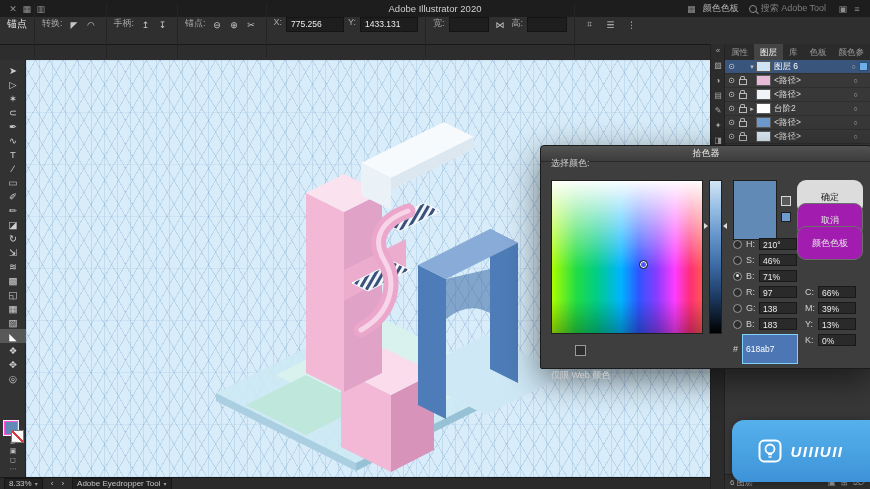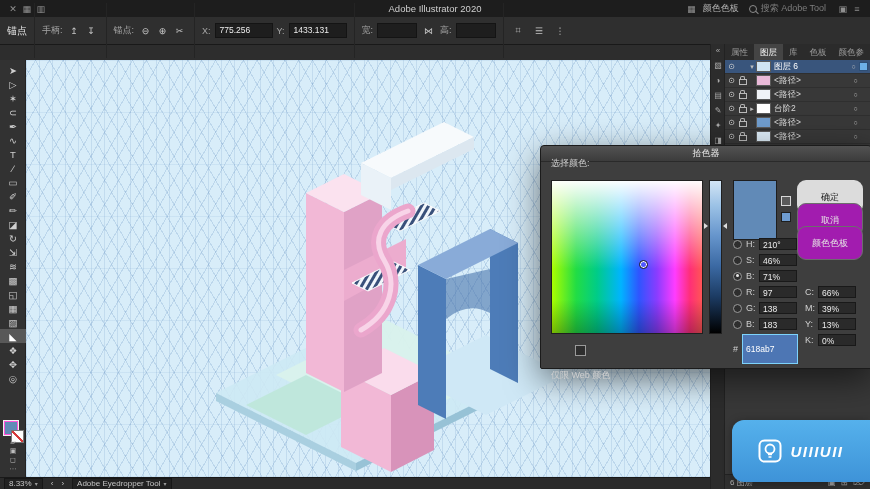--- a/index.html
+++ b/index.html
@@ -11,21 +11,21 @@
   .titlebar .ticon{width:14px;text-align:center;font-size:9px;color:#8f8f8f;}
   .titlebar .title{position:absolute;left:0;right:0;text-align:center;color:#cfcfcf;font-size:9.5px;pointer-events:none;}
   .titlebar .right{margin-left:auto;display:flex;align-items:center;gap:10px;z-index:2;}
   .workspace{display:flex;align-items:center;gap:4px;color:#b5b5b5;}
   .searchbox{display:flex;align-items:center;gap:4px;color:#7d7d7d;}
   .mag{width:6px;height:6px;border:1px solid #8a8a8a;border-radius:50%;position:relative;display:inline-block;}
   .mag:after{content:'';position:absolute;width:4px;height:1px;background:#8a8a8a;transform:rotate(45deg);right:-3px;bottom:-1px;}
   
   .controlbar{position:absolute;top:17px;left:0;right:0;height:27px;background:#2f2f2f;border-bottom:1px solid #191919;
     display:flex;align-items:center;font-size:9px;}
-  .cbg{display:flex;align-items:center;gap:4px;padding:14px 7px;height:100%;border-left:1px solid #242424;}
+  .cbg{display:flex;align-items:flex-start;gap:4px;padding:14px 7px;height:100%;border-left:1px solid #242424;}
   .cbg:first-child{border-left:none;}
   .cbl{color:#a8a8a8;}
   .cbl.strong{color:#e8e8e8;font-size:10px;}
   .cbtn{width:15px;height:15px;display:flex;align-items:center;justify-content:center;color:#c6c6c6;font-size:9px;border-radius:2px;}
   .cbfield{background:#1e1e1e;border:1px solid #141414;color:#ececec;font-size:8.5px;height:13px;line-height:13px;padding:0 4px;min-width:48px;}
   .cbfield.small{min-width:30px;}
   
   .docbar{position:absolute;top:44px;left:0;width:710px;height:16px;background:#222;display:flex;align-items:flex-end;}
   .doctab{background:#3a3a3a;height:16px;line-height:16px;padding:0 10px;font-size:8.5px;color:#d5d5d5;white-space:nowrap;}
   
@@ -138,20 +138,27 @@
           <span class="ticon">≡</span>
         </span>
     </span>
   </div>
 
   <div class="controlbar">
     <div class="cbg">
         <span class="cbl strong">锚点</span>
       </div>
     <div class="cbg">
+      <span class="cbl">转换:</span>
+      <span style="display:flex;gap:2px;">
+          <span class="cbtn">◤</span>
+          <span class="cbtn">◠</span>
+        </span>
+    </div>
+    <div class="cbg">
       <span class="cbl">手柄:</span>
       <span style="display:flex;gap:2px;">
           <span class="cbtn">↥</span>
           <span class="cbtn">↧</span>
         </span>
     </div>
     <div class="cbg">
       <span class="cbl">锚点:</span>
       <span style="display:flex;gap:2px;">
           <span class="cbtn">⊖</span>

